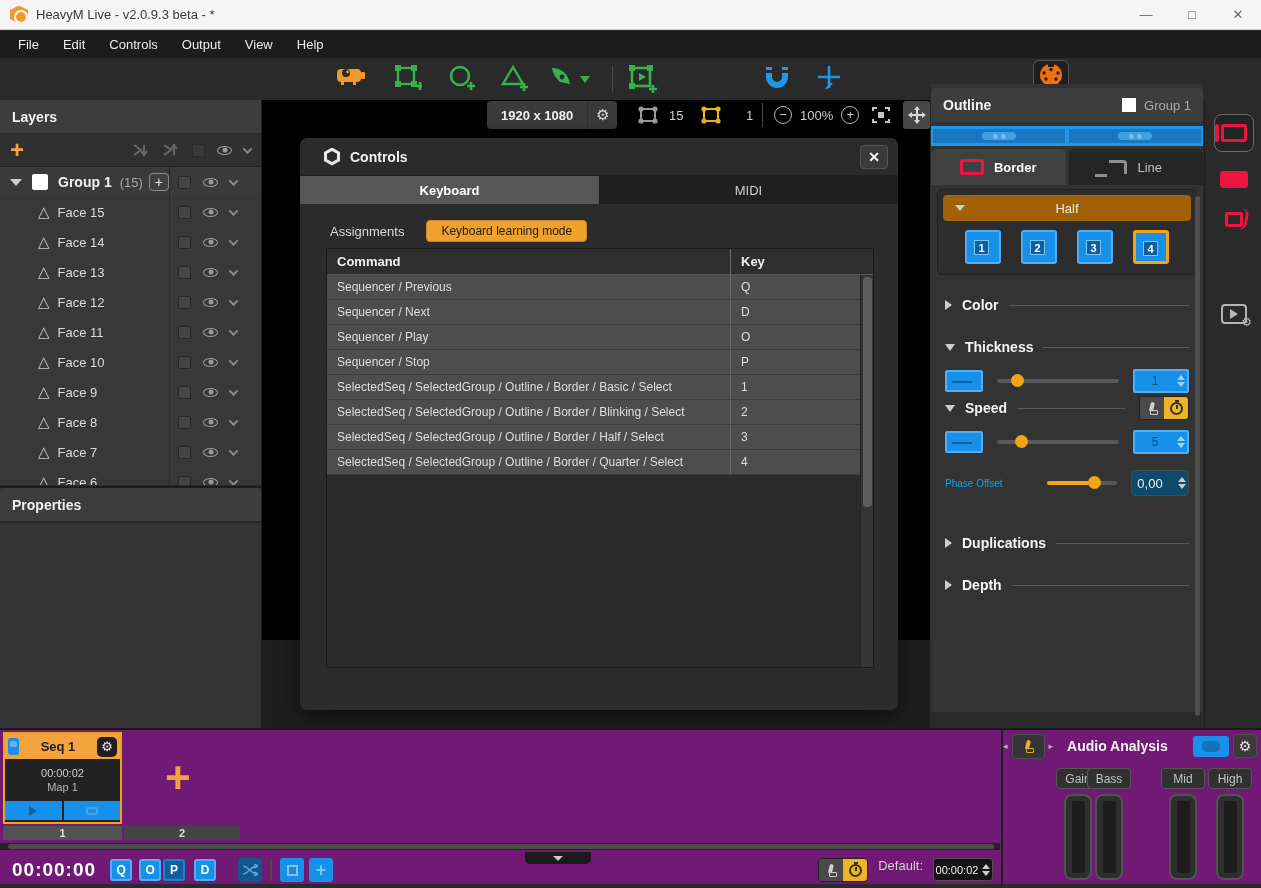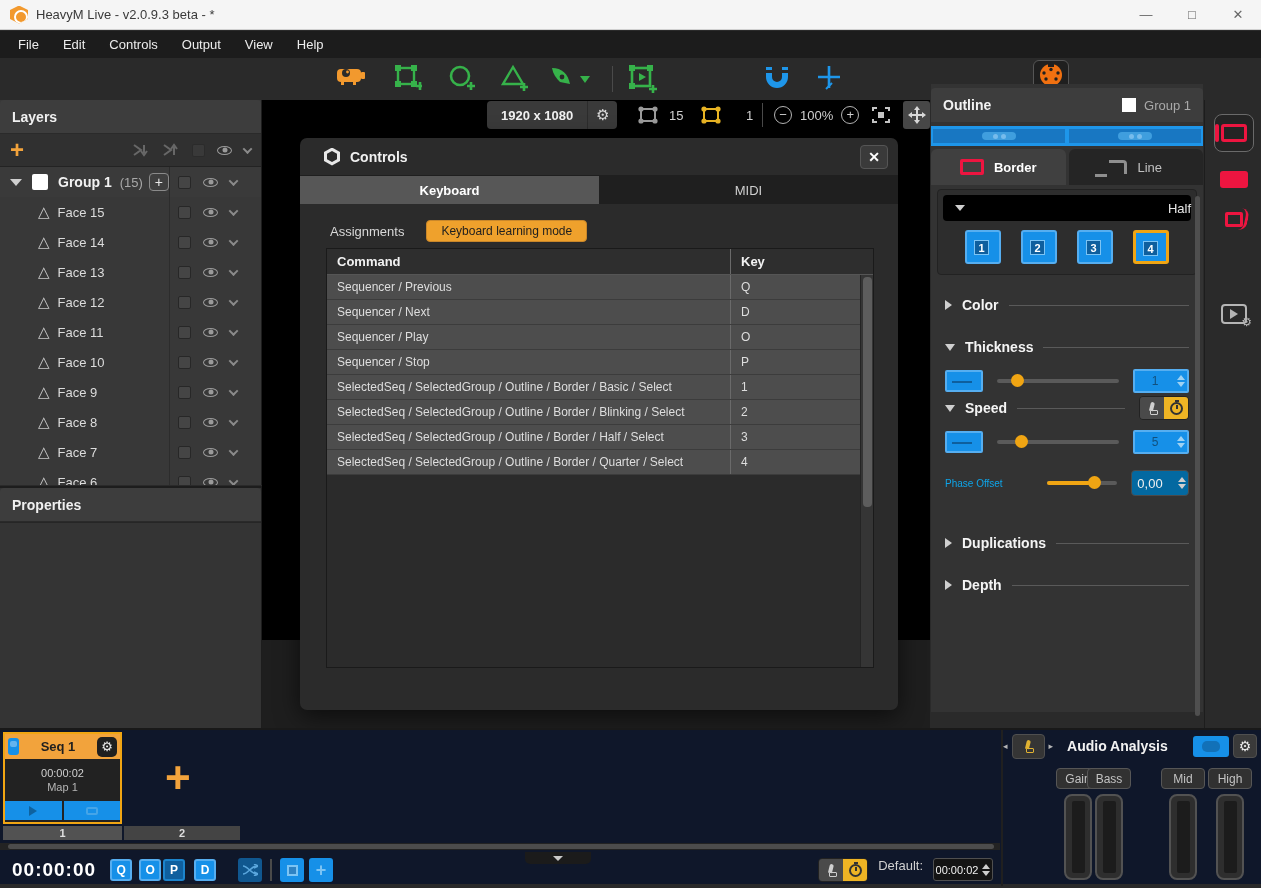--- a/index.html
+++ b/index.html
@@ -99,21 +99,21 @@
   .blue-pill { position:absolute; left:50%; top:50%; transform:translate(-50%,-50%); width:34px; height:8px; background:#3f9ede; border-radius:4px; display:flex; align-items:center; justify-content:center; gap:3px; }
   .blue-dot { width:5px; height:5px; border-radius:50%; background:#77bcec; }
   .op-tabs { display:flex; margin-top:3px; height:36px; }
   .op-tab { flex:1; display:flex; align-items:center; justify-content:center; gap:10px; font-size:13px; }
   .op-tab.active { background:#404040; border-radius:6px 6px 0 0; color:#fff; font-weight:bold; }
   .op-tab.inactive { background:#252525; color:#c0c0c0; border-radius:6px 6px 0 0; margin-left:3px; }
   .border-ic { width:24px; height:16px; border:3px solid #ed1540; border-radius:2px; }
   .line-ic { width:18px; height:14px; border:3px solid #8f8f8f; border-left:none; border-bottom:none; border-radius:0 4px 0 0; position:relative; }
   .line-ic::after { content:''; position:absolute; left:-14px; bottom:-3px; width:12px; height:3px; background:#8f8f8f; }
   .preset-box { margin:4px 6px 0 6px; background:#2d2d2d; border:1px solid #222; border-radius:4px; padding:5px; }
-  .preset-dd { height:26px; background:#000000; border-radius:4px; display:flex; align-items:center; justify-content:flex-end; position:relative; color:#e8e8e8; font-size:13px; }
+  .preset-dd { height:26px; background:#a16207; border-radius:4px; display:flex; align-items:center; justify-content:center; position:relative; color:#e8e8e8; font-size:13px; }
   .preset-dd .dd-arrow { position:absolute; left:12px; top:10px; width:0; height:0; border-left:5px solid transparent; border-right:5px solid transparent; border-top:6px solid #cfcfcf; }
   .preset-row { display:flex; gap:20px; justify-content:center; padding:9px 0 5px 0; }
   .preset-btn { width:36px; height:34px; background:#1690e8; border:2px solid #56aef0; border-radius:3px; position:relative; }
   .preset-btn.sel { border:3px solid #f0a513; }
   .preset-num { position:absolute; left:7px; top:8px; width:15px; height:15px; background:#0e5globalthis; background:#0e5f9e; border:1px solid #7cc4f4; color:#fff; font-size:11px; font-weight:bold; display:flex; align-items:center; justify-content:center; }
   .section { display:flex; align-items:center; gap:10px; margin:0 14px; }
   .sec-arrow-r { width:0; height:0; border-top:5px solid transparent; border-bottom:5px solid transparent; border-left:7px solid #cfcfcf; }
   .sec-arrow-d { width:0; height:0; border-left:5px solid transparent; border-right:5px solid transparent; border-top:7px solid #cfcfcf; }
   .sec-label { color:#f4f4f4; font-weight:bold; font-size:14px; white-space:nowrap; }
   .sec-line { flex:1; height:1px; background:#5a5a5a; }
@@ -133,41 +133,41 @@
   .mode-pen { background:#4a4a4a; }
   .mode-clock { background:#eeb424; }
   .pen-glyph { width:9px; height:13px; position:relative; }
   .pen-glyph::before { content:''; position:absolute; left:2px; top:0; width:4px; height:9px; background:currentColor; border-radius:2px 2px 0 0; transform:rotate(14deg); }
   .pen-glyph::after { content:''; position:absolute; left:2px; bottom:0; width:6px; height:3px; border:1px solid currentColor; border-radius:1px; }
   .clock-glyph { width:13px; height:13px; border:2px solid #333; border-radius:50%; position:relative; }
   .clock-glyph::before { content:''; position:absolute; left:4px; top:1px; width:2px; height:4px; background:#333; }
   .clock-glyph::after { content:''; position:absolute; left:3px; top:-4px; width:4px; height:2px; background:#333; }
   .phase-row { display:flex; align-items:center; margin:16px 14px 0 14px; }
   .phase-label { color:#0ea5e9; font-size:10px; width:88px; }
-  .dark-spin { width:58px; height:26px; background:#0369a1; border:1px solid #4a4a4a; border-radius:4px; display:flex; align-items:center;gap:8px; }
+  .dark-spin { width:58px; height:26px; background:#0c4a6e; border:1px solid #4a4a4a; border-radius:4px; display:flex; align-items:center;gap:8px; }
   .dark-spin .val { flex:1; text-align:center; color:#f0f0f0; font-size:13px; }
   .dark-spin .sarrow-up { border-bottom-color:#cfcfcf; } .dark-spin .sarrow-dn { border-top-color:#cfcfcf; }
   .op-scroll { position:absolute; right:2px; top:112px; width:6px; height:600px; }
   .op-thumb { width:5px; height:520px; background:#4f4f4f; border-radius:3px; }
 
   
   .right-strip { left:1204px; top:100px; width:57px; height:628px; background:#2a2a2a; border-left:1px solid #1d1d1d; }
   .rs-btn { position:absolute; left:9px; width:40px; height:38px; display:flex; align-items:center; justify-content:center; }
   .rs-sel { border:1px solid #6a6a6a; border-radius:8px; background:#242424; }
   .ic-outline-mode { width:26px; height:18px; border:3px solid #ed1540; border-radius:3px; position:relative; }
   .ic-outline-mode::before { content:''; position:absolute; left:-9px; top:-3px; width:4px; height:18px; background:#ed1540; border-radius:2px; }
   .ic-fill-mode { width:28px; height:17px; background:#ed1540; border-radius:3px; }
   .ic-effects { width:18px; height:15px; border:3px solid #ed1540; border-radius:2px; position:relative; }
   .ic-effects::after { content:''; position:absolute; right:-8px; top:-7px; width:10px; height:22px; border-right:3px solid #ed1540; border-radius:0 8px 8px 0; transform:rotate(12deg); }
   .ic-playergear { width:26px; height:20px; border:2px solid #b5b5b5; border-radius:4px; position:relative; display:flex; align-items:center; justify-content:center; }
   .ic-playergear::before { content:''; width:0; height:0; border-top:5px solid transparent; border-bottom:5px solid transparent; border-left:8px solid #b5b5b5; }
   .ic-playergear .minigear { position:absolute; right:-7px; bottom:-7px; color:#b5b5b5; font-size:12px; }
 
   
-  .bottom-panel { left:0; top:728px; width:1261px; height:156px; background:#0f172a; border-top:2px solid #191919; }
+  .bottom-panel { left:0; top:728px; width:1261px; height:156px; background:#701a75; border-top:2px solid #191919; }
   .seq-card { position:absolute; left:3px; top:2px; width:119px; height:92px; border:2px solid #f0a513; background:#222; }
   .seq-head { height:25px; background:#f2a33c; display:flex; align-items:center; padding:0 3px; }
   .seq-blueic { width:11px; height:17px; background:#1690e8; border-radius:3px; position:relative; }
   .seq-blueic::after { content:''; position:absolute; left:2px; top:3px; width:7px; height:6px; background:#64b4ee; border-radius:2px; }
   .seq-name { flex:1; text-align:center; color:#1f1f1f; font-weight:bold; font-size:13px; }
   .seq-gear { width:20px; height:20px; background:#1f1f1f; border-radius:5px; color:#e8e8e8; font-size:13px; display:flex; align-items:center; justify-content:center; }
   .seq-body { height:42px; display:flex; flex-direction:column; align-items:center; justify-content:center; gap:2px; }
   .seq-time { color:#d0d0d0; font-size:11px; }
   .seq-map { color:#b5b5b5; font-size:11px; }
   .seq-btns { display:flex; gap:2px; height:19px; }

